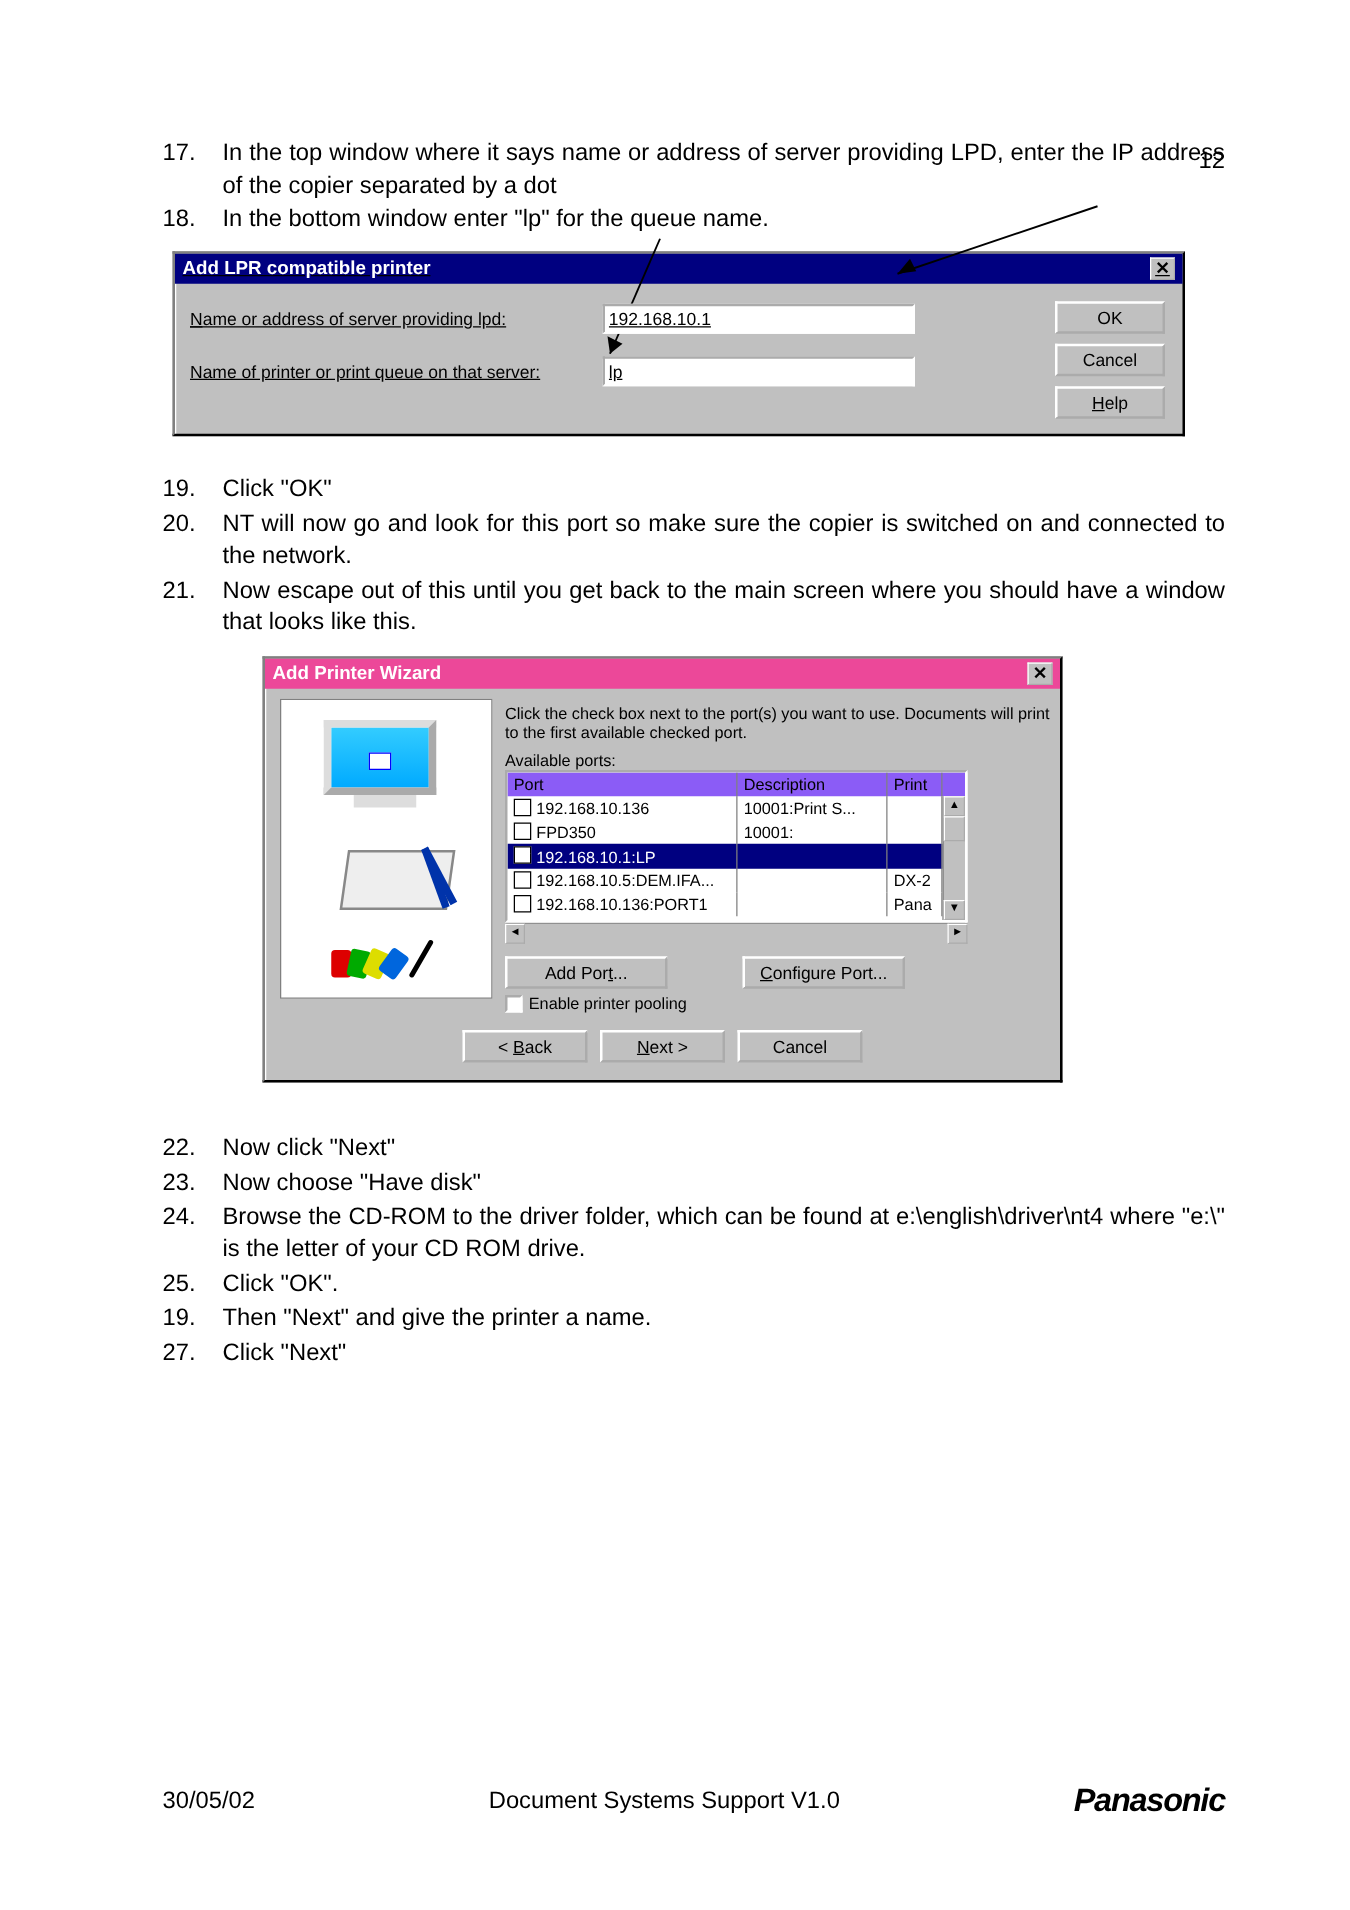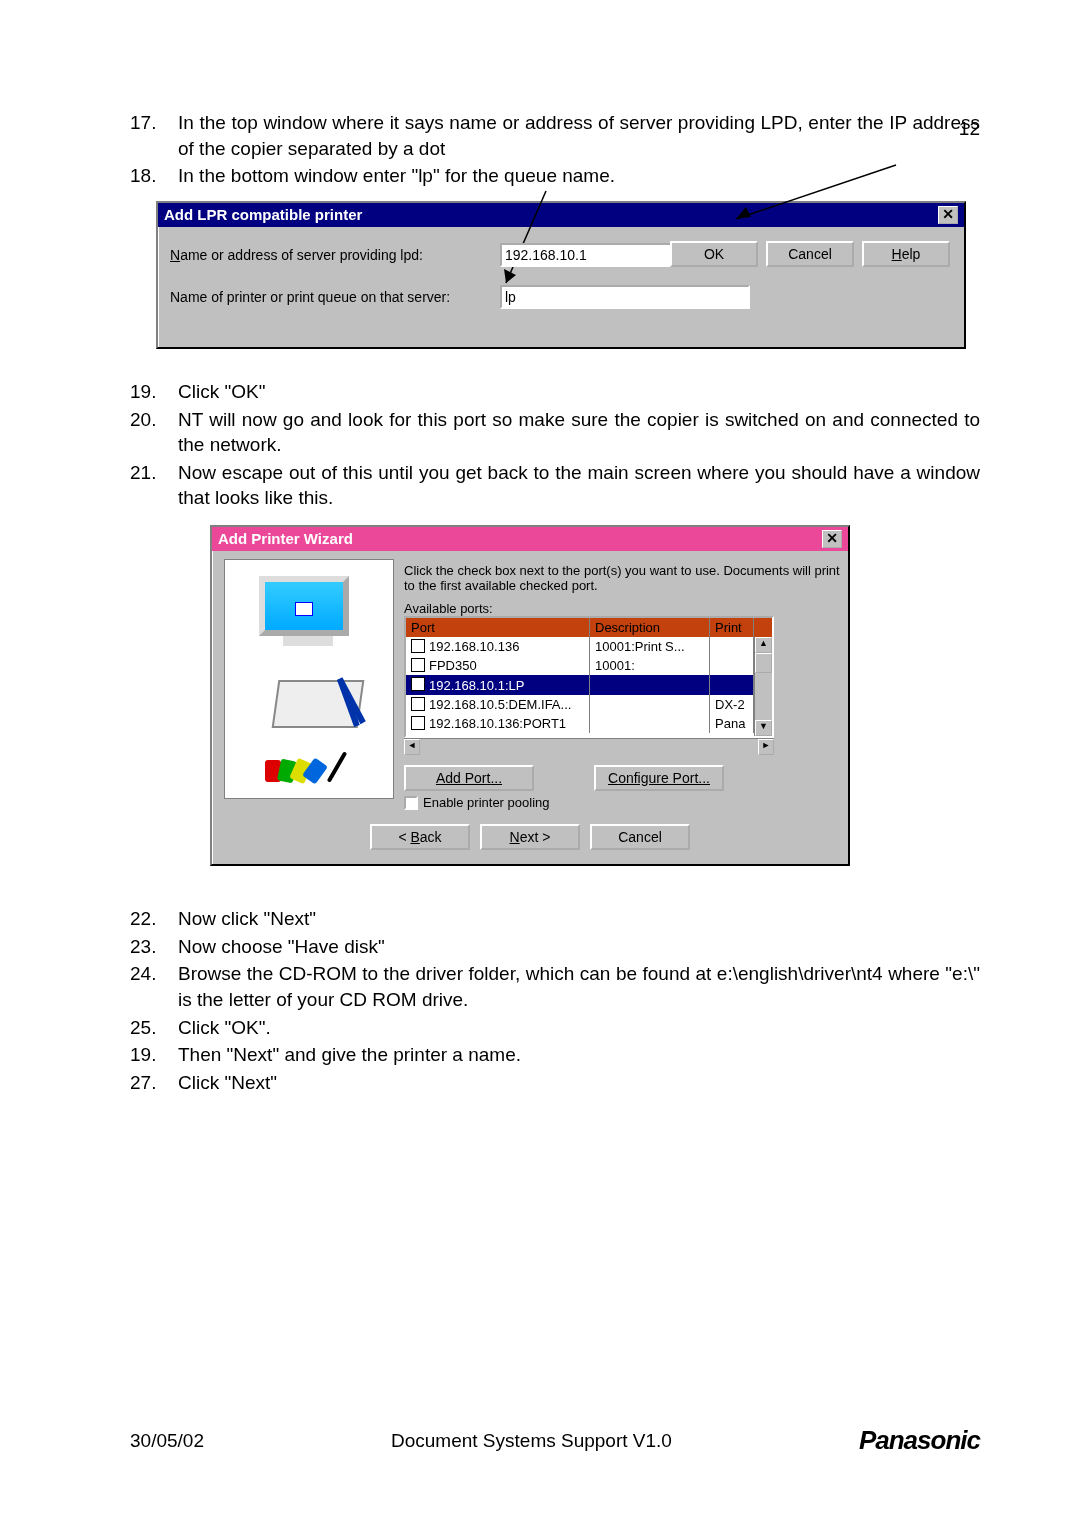--- a/index.html
+++ b/index.html
@@ -24,21 +24,21 @@
   ol.steps > li {
     display: flex;
     margin-bottom: 2px;
     text-align: justify;
     line-height: 1.35;
   }
   ol.steps > li .num { width: 48px; flex-shrink: 0; }
   ol.steps > li .txt { flex: 1; text-align: justify; }
 
   
-  .dlg1-wrap { position: relative; margin: 12px 0 30px 26px; }
+  .dlg1-wrap { position: relative; margin: 12px 0 30px 8px; text-decoration: underline; }
   .dlg1 {
     width: 810px;
     background: #c0c0c0;
     border: 2px solid #000;
     border-top-color:#808080; border-left-color:#808080;
     box-shadow: inset 1px 1px #fff;
   }
   .dlg1-title {
     background: #000080;
     color: #fff;
@@ -63,21 +63,21 @@
     position: relative;
   }
   .dlg1-row { display:flex; align-items:center; margin-bottom:18px; }
   .dlg1-row label { width:330px; }
   .dlg1-row label .u { text-decoration: underline; }
   .dlg1-input {
     width:250px; height:24px;
     border:2px inset #fff; background:#fff;
     padding:0 3px; font-size:14px;
   }
-  .dlg1-btns { position:absolute; right:14px; top:14px; display:flex; flex-direction:row; gap:8px;}
+  .dlg1-btns { position:absolute; right:14px; top:14px; display:flex; flex-direction:column; gap:8px;}
   .win-btn {
     width:88px; height:26px;
     background:#c0c0c0;
     border:2px outset #fff;
     font-size:14px;
   }
   .win-btn .u{text-decoration:underline;}
   svg.arrow { position:absolute; pointer-events:none; overflow:visible; }
 
   
@@ -115,36 +115,36 @@
   .paint .c1{background:#d00;} .paint .c2{background:#0a0;transform:rotate(12deg);}
   .paint .c3{background:#dd0;transform:rotate(24deg);} .paint .c4{background:#06d;transform:rotate(36deg);}
   .paint .brush{position:absolute;top:-10px;left:70px;width:4px;height:34px;background:#000;transform:rotate(30deg);}
   .dlg2-right{flex:1;}
   .dlg2-right .instr{margin:4px 0 8px;}
   .ports-box{
     background:#fff; border:2px inset #fff; width:370px; height:122px;
     overflow:hidden; position:relative;
   }
   .ports-header,.ports-row{display:flex; font-size:13px;}
-  .ports-header{background:#c2410c;}
+  .ports-header{background:#8b5cf6;}
   .ports-header span, .ports-row span{
     padding:2px 5px; border-right:1px solid #808080;
   }
   .col-port{width:184px;} .col-desc{width:120px;} .col-pr{width:44px;}
   .ports-row .chk{width:14px;height:14px;border:1px solid #000;display:inline-block;margin-right:4px;vertical-align:-2px;background:#fff;}
   .ports-row .chk.checked::after{content:"✔";font-size:10px;line-height:10px;position:relative;top:-3px;left:0;}
   .ports-row.sel{background:#000080;color:#fff;}
   .ports-scroll{position:absolute;right:0;top:19px;bottom:0;width:18px;background:#c0c0c0;border-left:1px solid #808080;}
   .ports-scroll .sbtn{height:16px;background:#c0c0c0;border:1px outset #fff;font-size:9px;text-align:center;}
   .ports-scroll .thumb{height:20px;background:#c0c0c0;border:1px outset #fff;margin-top:0;}
   .hscroll{display:flex;background:#c0c0c0;border-top:1px solid #808080;}
   .hscroll .sbtn{width:16px;height:16px;border:1px outset #fff;font-size:9px;text-align:center;}
   .hscroll .track{flex:1;}
   .row-btns{display:flex;gap:60px;margin:10px 0 4px;}
-  .row-btns .win-btn{width:130px;text-decoration:underline;}
+  .row-btns .win-btn{width:130px;}
   .chkbox{width:14px;height:14px;border:2px inset #fff;background:#fff;display:inline-block;vertical-align:-3px;margin-right:5px;}
   .dlg2-footer{display:flex;gap:10px;justify-content:center;padding:10px 0 14px;border-top:0;}
   .dlg2-footer .win-btn{width:100px;}
   .bold{font-weight:normal;}
 
   .footer{
     position:absolute; bottom:72px; left:130px; right:100px;
     display:flex; justify-content:space-between; align-items:center;
     font-size:19px;
   }

